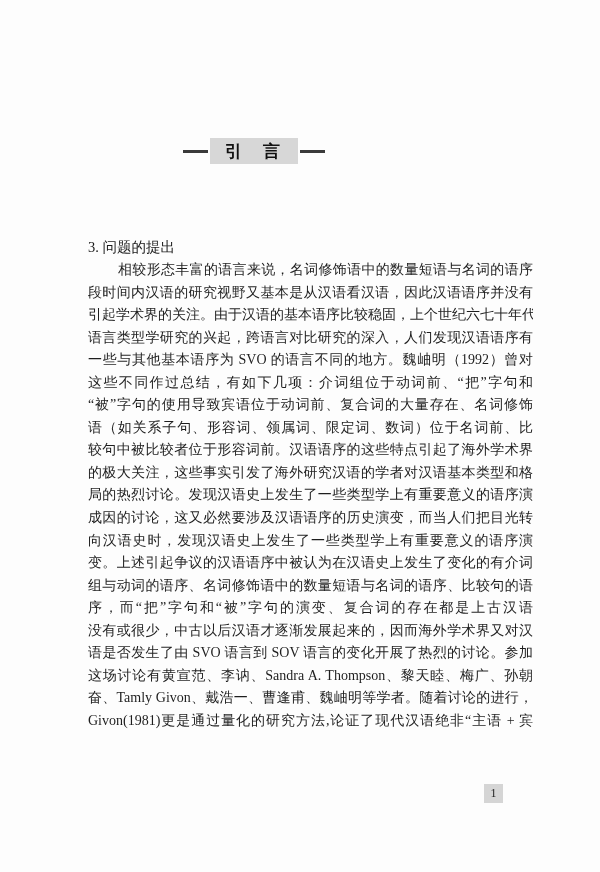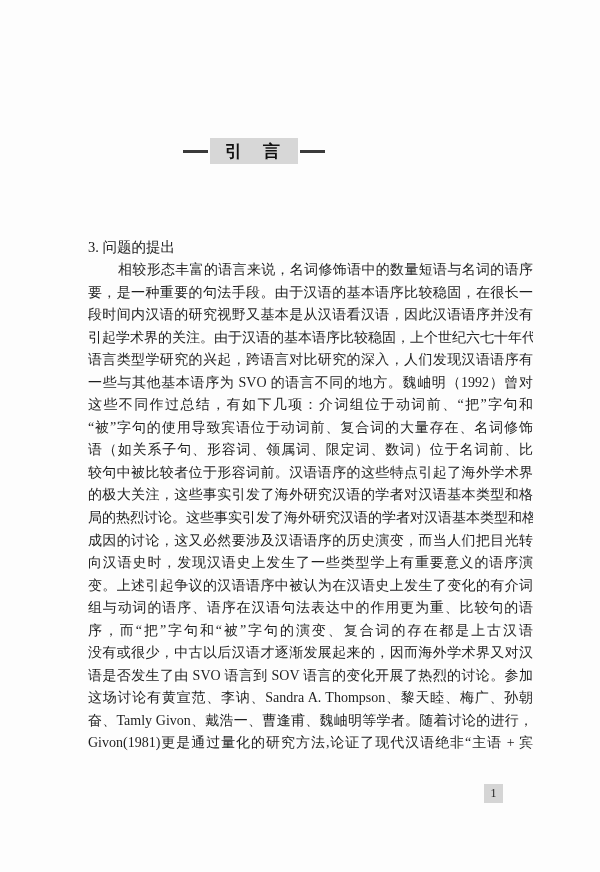--- a/index.html
+++ b/index.html
@@ -97,35 +97,34 @@
   <div class="title-row">
     <span class="title-dash"></span>
     <span class="title-box">引　言</span>
     <span class="title-dash"></span>
   </div>
 
   <div class="section-heading">3. 问题的提出</div>
 
   <div class="paragraph">
     <div class="pline first">相较形态丰富的语言来说，名词修饰语中的数量短语与名词的语序</div>
-    <div class="pline">要，是一种重要的句法手段。由于汉语的基本语序比较稳固，在很长一</div>
     <div class="pline">段时间内汉语的研究视野又基本是从汉语看汉语，因此汉语语序并没有</div>
     <div class="pline">引起学术界的关注。由于汉语的基本语序比较稳固，上个世纪六七十年代</div>
     <div class="pline">语言类型学研究的兴起，跨语言对比研究的深入，人们发现汉语语序有</div>
     <div class="pline">一些与其他基本语序为 SVO 的语言不同的地方。魏岫明（1992）曾对</div>
     <div class="pline">这些不同作过总结，有如下几项：介词组位于动词前、“把”字句和</div>
     <div class="pline">“被”字句的使用导致宾语位于动词前、复合词的大量存在、名词修饰</div>
     <div class="pline">语（如关系子句、形容词、领属词、限定词、数词）位于名词前、比</div>
     <div class="pline">较句中被比较者位于形容词前。汉语语序的这些特点引起了海外学术界</div>
     <div class="pline">的极大关注，这些事实引发了海外研究汉语的学者对汉语基本类型和格</div>
-    <div class="pline">局的热烈讨论。这些事实引发了海外研究汉语的学者对汉语基本类型和格</div>
+    <div class="pline">局的热烈讨论。发现汉语史上发生了一些类型学上有重要意义的语序演</div>
     <div class="pline">成因的讨论，这又必然要涉及汉语语序的历史演变，而当人们把目光转</div>
     <div class="pline">向汉语史时，发现汉语史上发生了一些类型学上有重要意义的语序演</div>
     <div class="pline">变。上述引起争议的汉语语序中被认为在汉语史上发生了变化的有介词</div>
-    <div class="pline">组与动词的语序、语序在汉语句法表达中的作用更为重、比较句的语</div>
+    <div class="pline">组与动词的语序、名词修饰语中的数量短语与名词的语序、比较句的语</div>
     <div class="pline">序，而“把”字句和“被”字句的演变、复合词的存在都是上古汉语</div>
     <div class="pline">没有或很少，中古以后汉语才逐渐发展起来的，因而海外学术界又对汉</div>
     <div class="pline">语是否发生了由 SVO 语言到 SOV 语言的变化开展了热烈的讨论。参加</div>
     <div class="pline">这场讨论有黄宣范、李讷、Sandra A. Thompson、黎天睦、梅广、孙朝</div>
     <div class="pline">奋、Tamly Givon、戴浩一、曹逢甫、魏岫明等学者。随着讨论的进行，</div>
     <div class="pline">Givon(1981)更是通过量化的研究方法,论证了现代汉语绝非“主语 + 宾</div>
   </div>
 
   <div class="page-number">1</div>
 

